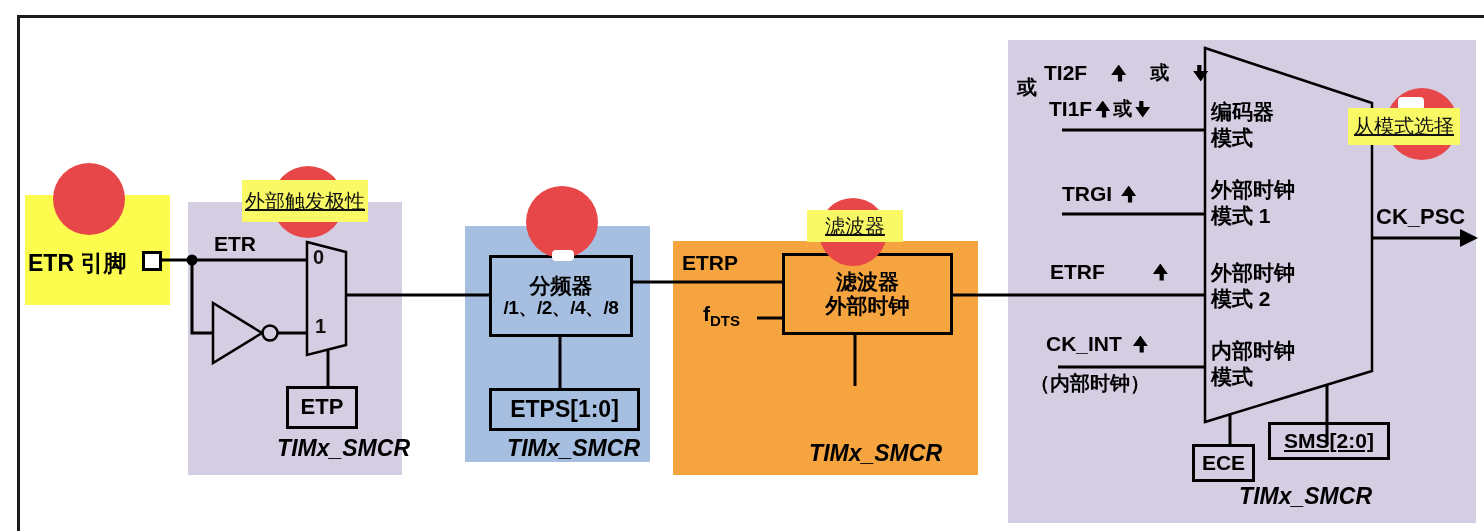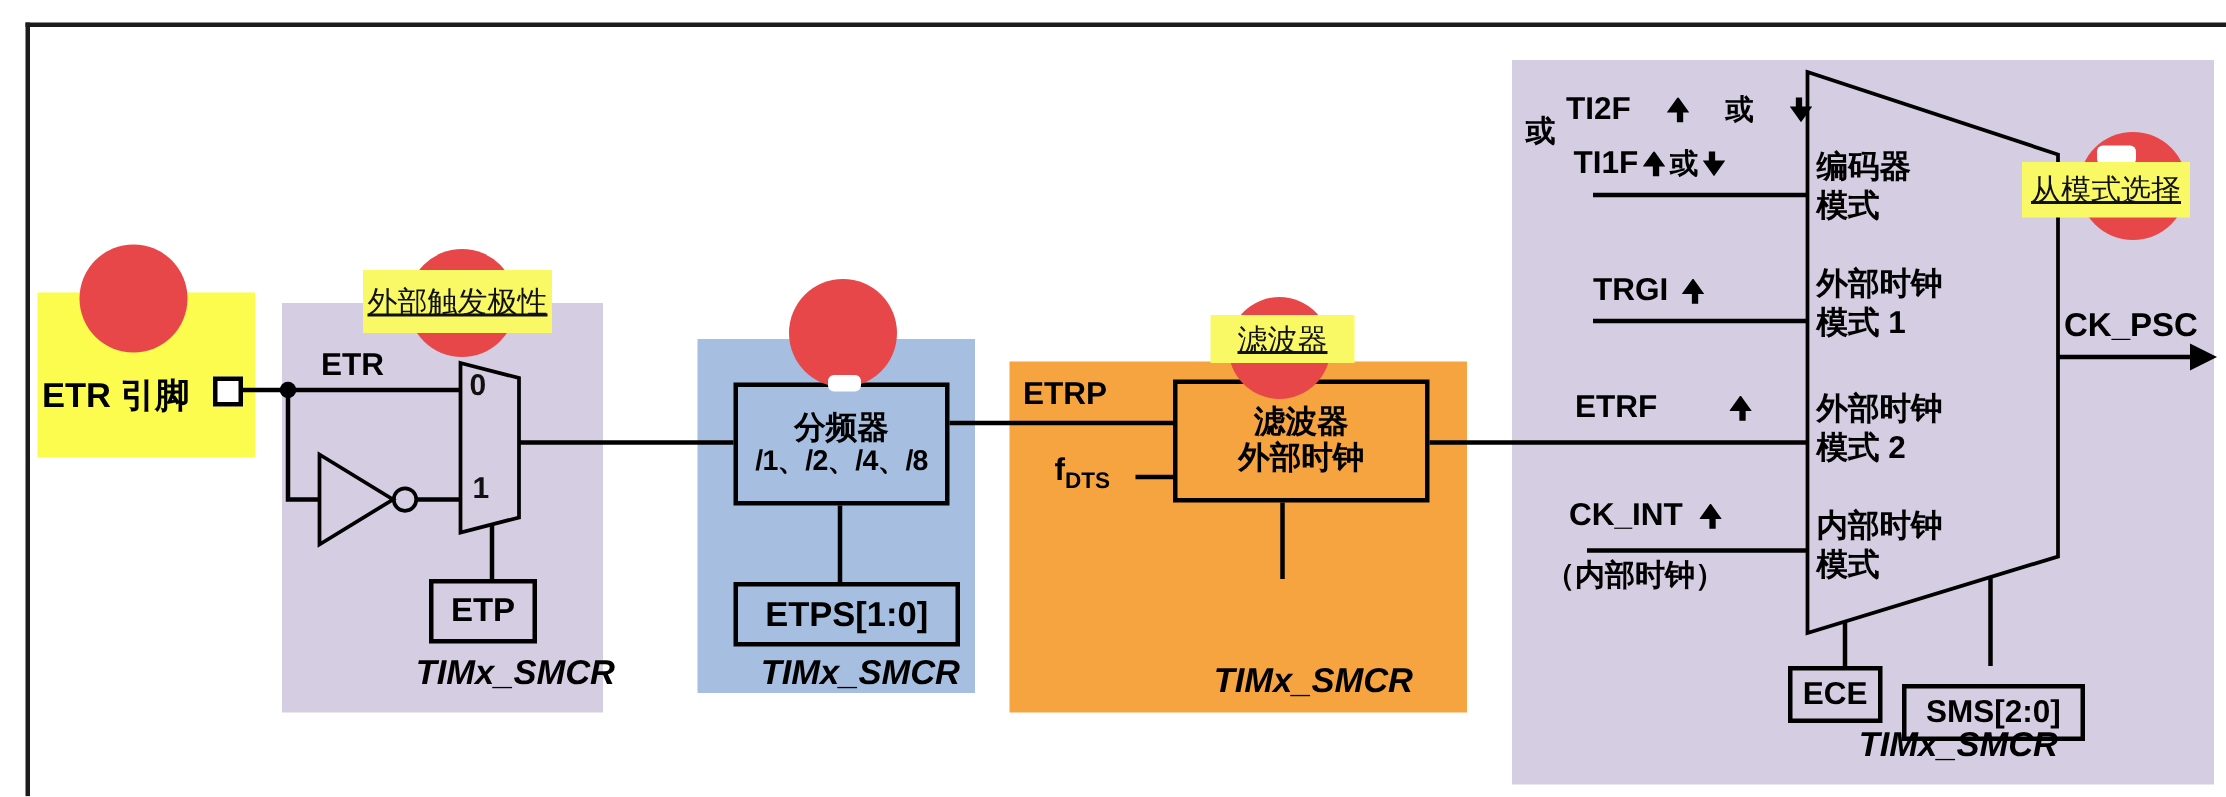--- a/index.html
+++ b/index.html
@@ -150,21 +150,21 @@
     <span>外部时钟</span><br>
     <span>模式 2</span>
   </div>
   <div class="txt mode" style="left:1211px;top:338px;">
     <span>内部时钟</span><br>
     <span>模式</span>
   </div>
 
   <div class="txt" style="left:1376px;top:204px;font-size:22px;">CK_PSC</div>
   <div class="fbox" style="left:1192px;top:444px;width:57px;height:32px;font-size:21px;">ECE</div>
-  <div class="fbox" style="left:1268px;top:456px;width:116px;height:32px;font-size:21px;">SMS[2:0]</div>
+  <div class="fbox" style="left:1268px;top:422px;width:116px;height:32px;font-size:21px;text-decoration:underline;">SMS[2:0]</div>
   <div class="txt regname center" style="left:1192px;top:483px;width:180px;">TIMx_SMCR</div>
 
   <div class="badge" style="left:53px;top:163px;width:72px;height:72px;"></div>
   <div class="badge" style="left:272px;top:166px;width:72px;height:72px;"></div>
   <div class="badge" style="left:526px;top:186px;width:72px;height:72px;"></div>
   <div class="badge" style="left:819px;top:198px;width:68px;height:68px;"></div>
   <div class="badge" style="left:1386px;top:88px;width:72px;height:72px;"></div>
   <div class="badge-frag" style="left:552px;top:250px;width:22px;height:11px;"></div>
   <div class="badge-frag" style="left:1398px;top:97px;width:26px;height:13px;"></div>
 

